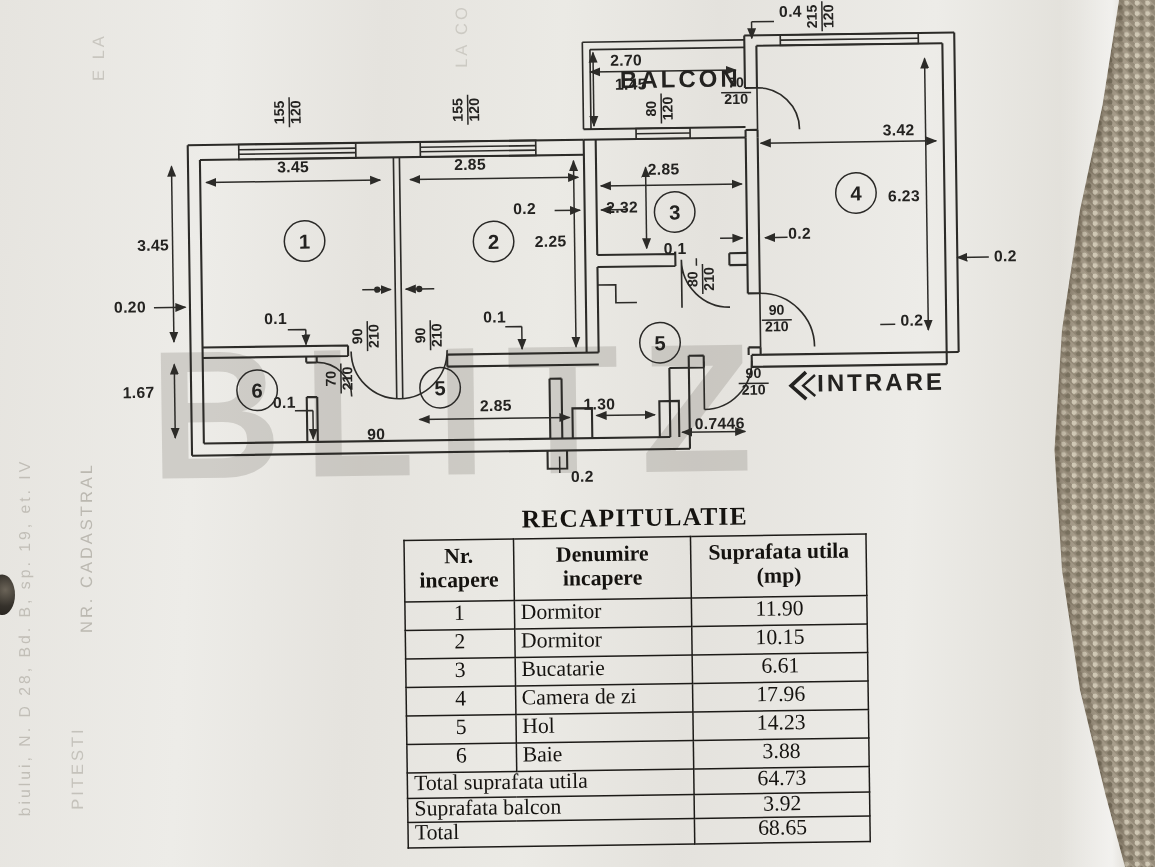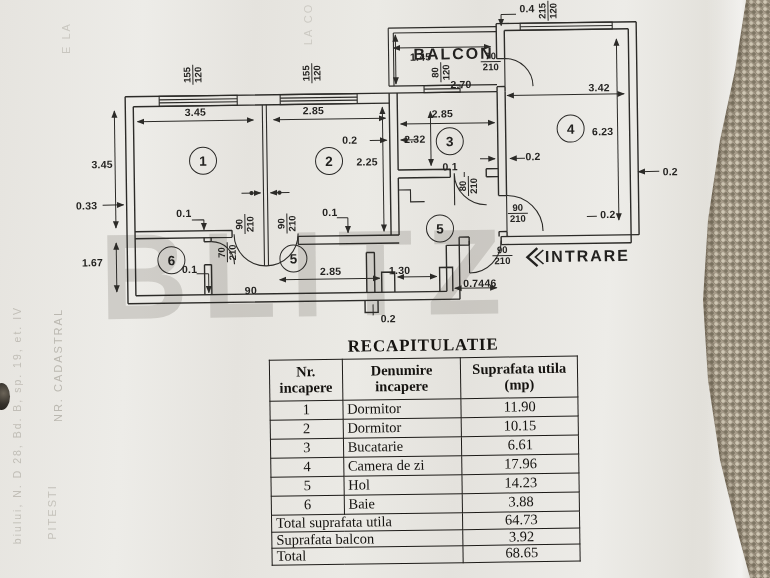--- a/index.html
+++ b/index.html
@@ -172,31 +172,31 @@
         <div class="lbl vrot" style="left:289px;top:222px;"><span class="frac"><span class="t">90</span><span class="b">210</span></span></div>
         <div class="lbl vrot" style="left:471px;top:187px;"><span class="frac"><span class="t">80</span><span class="b">210</span></span></div>
         <div class="lbl vrot" style="left:229px;top:250px;"><span class="frac"><span class="t">70</span><span class="b">210</span></span></div>
         <div class="lbl" style="left:494px;top:64px;"><span class="frac"><span class="t">70</span><span class="b">210</span></span></div>
         <div class="lbl" style="left:519px;top:216px;"><span class="frac"><span class="t">90</span><span class="b">210</span></span></div>
         <div class="lbl" style="left:503px;top:258px;"><span class="frac"><span class="t">90</span><span class="b">210</span></span></div>
 
         <div class="lbl dim" style="left:198px;top:109px;">3.45</div>
         <div class="lbl dim" style="left:316px;top:109px;">2.85</div>
         <div class="lbl dim" style="left:104px;top:160px;">3.45</div>
-        <div class="lbl dim" style="left:88px;top:201px;">0.33</div>
+        <div class="lbl dim" style="left:88px;top:201px;">0.20</div>
         <div class="lbl dim" style="left:93px;top:258px;">1.67</div>
         <div class="lbl dim" style="left:185px;top:210px;">0.1</div>
         <div class="lbl dim" style="left:331px;top:211px;">0.1</div>
         <div class="lbl dim" style="left:352px;top:139px;">0.2</div>
         <div class="lbl dim" style="left:369px;top:161px;">2.25</div>
         <div class="lbl dim" style="left:445px;top:114px;">2.85</div>
         <div class="lbl dim" style="left:417px;top:139px;">2.32</div>
         <div class="lbl dim" style="left:452px;top:167px;">0.1</div>
         <div class="lbl dim" style="left:424px;top:57px;">1.45</div>
-        <div class="lbl dim" style="left:464px;top:41px;margin-top:44px;">2.70</div>
+        <div class="lbl dim" style="left:421px;top:41px;">2.70</div>
         <div class="lbl dim" style="left:531px;top:10px;">0.4</div>
         <div class="lbl dim" style="left:568px;top:90px;margin-left:34px;">3.42</div>
         <div class="lbl dim" style="left:605px;top:134px;">6.23</div>
         <div class="lbl dim" style="left:672px;top:175px;">0.2</div>
         <div class="lbl dim" style="left:609px;top:217px;">0.2</div>
         <div class="lbl dim" style="left:535px;top:158px;">0.2</div>
         <div class="lbl dim" style="left:190px;top:266px;">0.1</div>
         <div class="lbl dim" style="left:251px;top:288px;">90</div>
         <div class="lbl dim" style="left:331px;top:270px;">2.85</div>
         <div class="lbl dim" style="left:400px;top:270px;">1.30</div>

